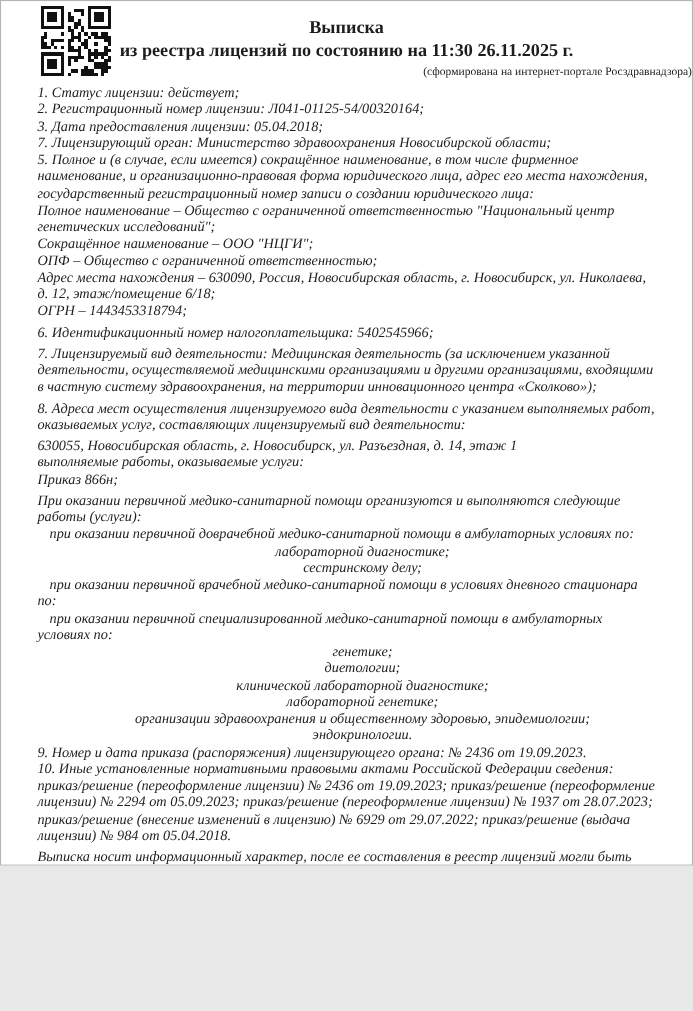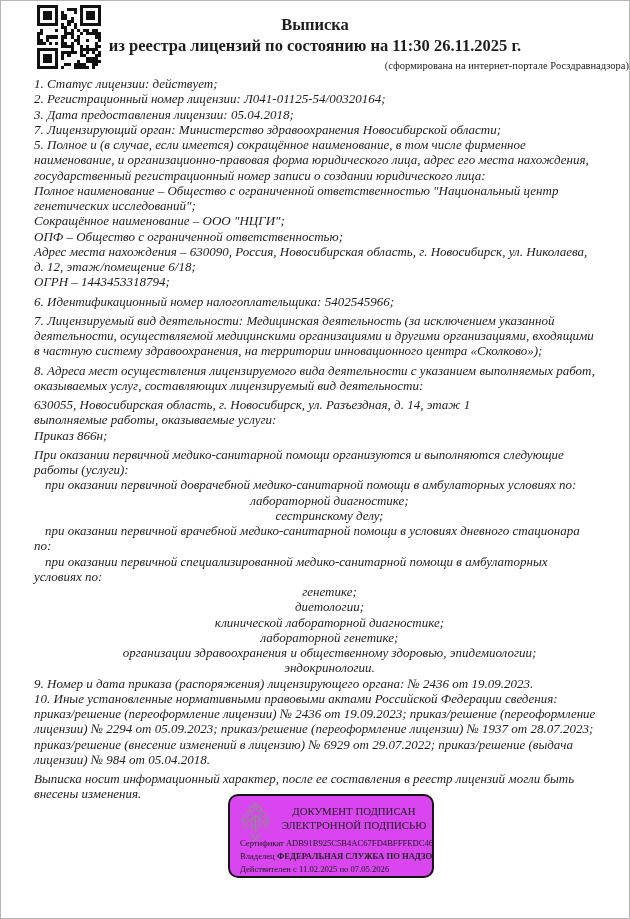--- a/index.html
+++ b/index.html
@@ -1,18 +1,18 @@
 <!DOCTYPE html>
 <html><head>
 <meta charset="utf-8">
 <style>
   html,body{margin:0;padding:0;background:#e8e8e8;}
   .page{
     position:relative;
-    width:630px;height:919px;
+    width:630px;height:787px;
     background:#ffffff;
     border:1px solid #b5b5b5;
     box-sizing:border-box;
     font-family:"Liberation Serif", serif;
     color:#1d1d1d;
     overflow:hidden;
   }
   
   .qr{position:absolute;left:36px;top:4px;width:64px;height:64px;}
   

